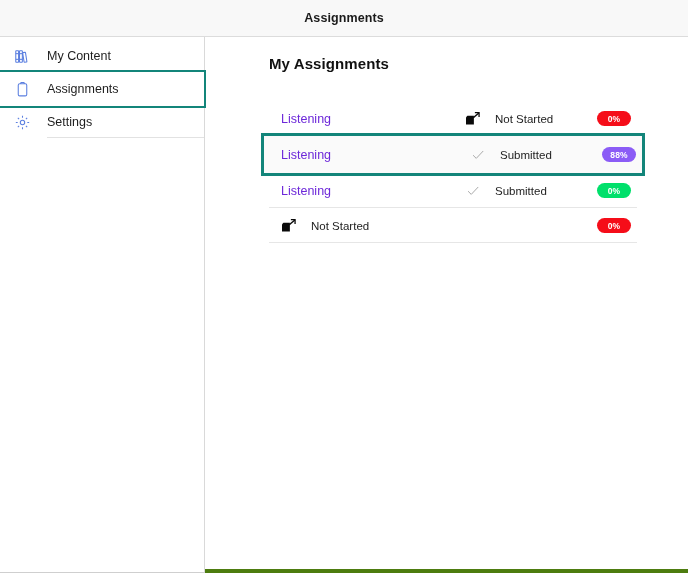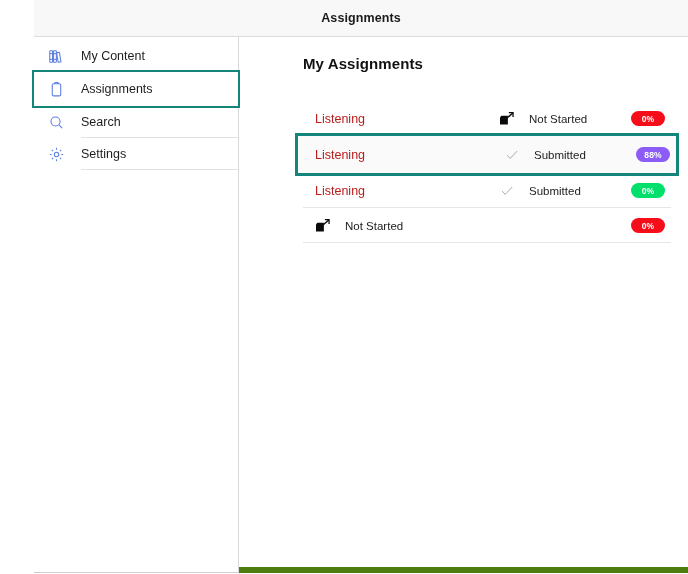--- a/index.html
+++ b/index.html
@@ -11,21 +11,20 @@
     font-family: "Liberation Sans", sans-serif;
     -webkit-font-smoothing: antialiased;
   }
   #app {
     position: relative;
     width: 688px;
     height: 574px;
     background: #ffffff;
     overflow: hidden;
     box-sizing: border-box;
-    padding-left: 34px;
   }
 
   
   .titlebar {
     height: 37px;
     background: #f8f8f8;
     border-bottom: 1px solid #dcdcdc;
     display: flex;
     align-items: center;
     justify-content: center;
@@ -98,21 +97,21 @@
     z-index: 3;
   }
   .nav-row.selected .nav-item {
     height: 34px;
   }
 
   
   .main {
     flex: 1;
     background: #ffffff;
-    border-bottom: 6px solid #4d7c0f;
+    border-bottom: 4px solid #4d7c0f;
     box-sizing: border-box;
     padding: 18px 32px 0 64px;
     position: relative;
   }
   .page-title {
     font-size: 15px;
     font-weight: bold;
     color: #111111;
     margin: 0 0 29px 0;
     letter-spacing: 0.1px;
@@ -150,21 +149,21 @@
     width: 378px;
   }
   .assign-row-wrap.highlighted .assign-row {
     height: 37px;
     background: #fafafa;
     padding-left: 17px;
   }
 
   .assign-name {
     font-size: 12.5px;
-    color: #b91c1c;
+    color: #6d28d9;
     flex: 1;
   }
   .assign-status {
     display: flex;
     align-items: center;
     gap: 15px;
     width: 132px;
     min-width: 132px;
   }
   .assign-status .status-icon {
@@ -234,32 +233,20 @@
         <path d="M9.5 4.2 V3 a0.8 0.8 0 0 1 0.8-0.8h3.4a0.8 0.8 0 0 1 0.8 0.8v1.2"></path>
       </svg>
             </span>
             <span class="nav-label">Assignments</span>
           </div>
         </div>
         <div class="nav-row">
           <div class="nav-item">
             <span class="nav-icon">
               <svg width="17" height="17" viewBox="0 0 24 24" fill="none" stroke="#5b7fe0" stroke-width="1.5">
-        <circle cx="10.6" cy="10.6" r="6.4"></circle>
-        <line x1="15.4" y1="15.4" x2="20" y2="20"></line>
-      </svg>
-            </span>
-            <span class="nav-label">Search</span>
-          </div>
-          <div class="nav-divider"></div>
-        </div>
-        <div class="nav-row">
-          <div class="nav-item">
-            <span class="nav-icon">
-              <svg width="17" height="17" viewBox="0 0 24 24" fill="none" stroke="#5b7fe0" stroke-width="1.5">
         <circle cx="12" cy="12" r="3.1"></circle>
         <path d="M12 2.6v2.6M12 18.8v2.6M21.4 12h-2.6M5.2 12H2.6M18.6 5.4l-1.8 1.8M7.2 16.8l-1.8 1.8M18.6 18.6l-1.8-1.8M7.2 7.2 5.4 5.4"></path>
       </svg>
             </span>
             <span class="nav-label">Settings</span>
           </div>
           <div class="nav-divider"></div>
         </div>
       </nav>
 

